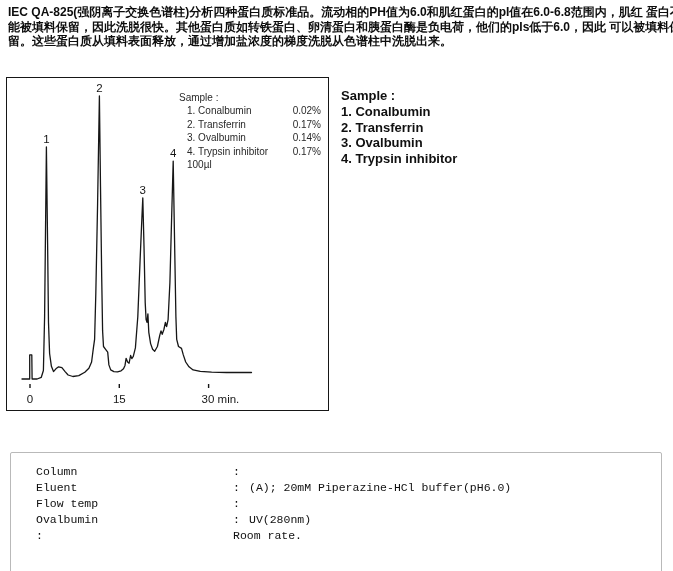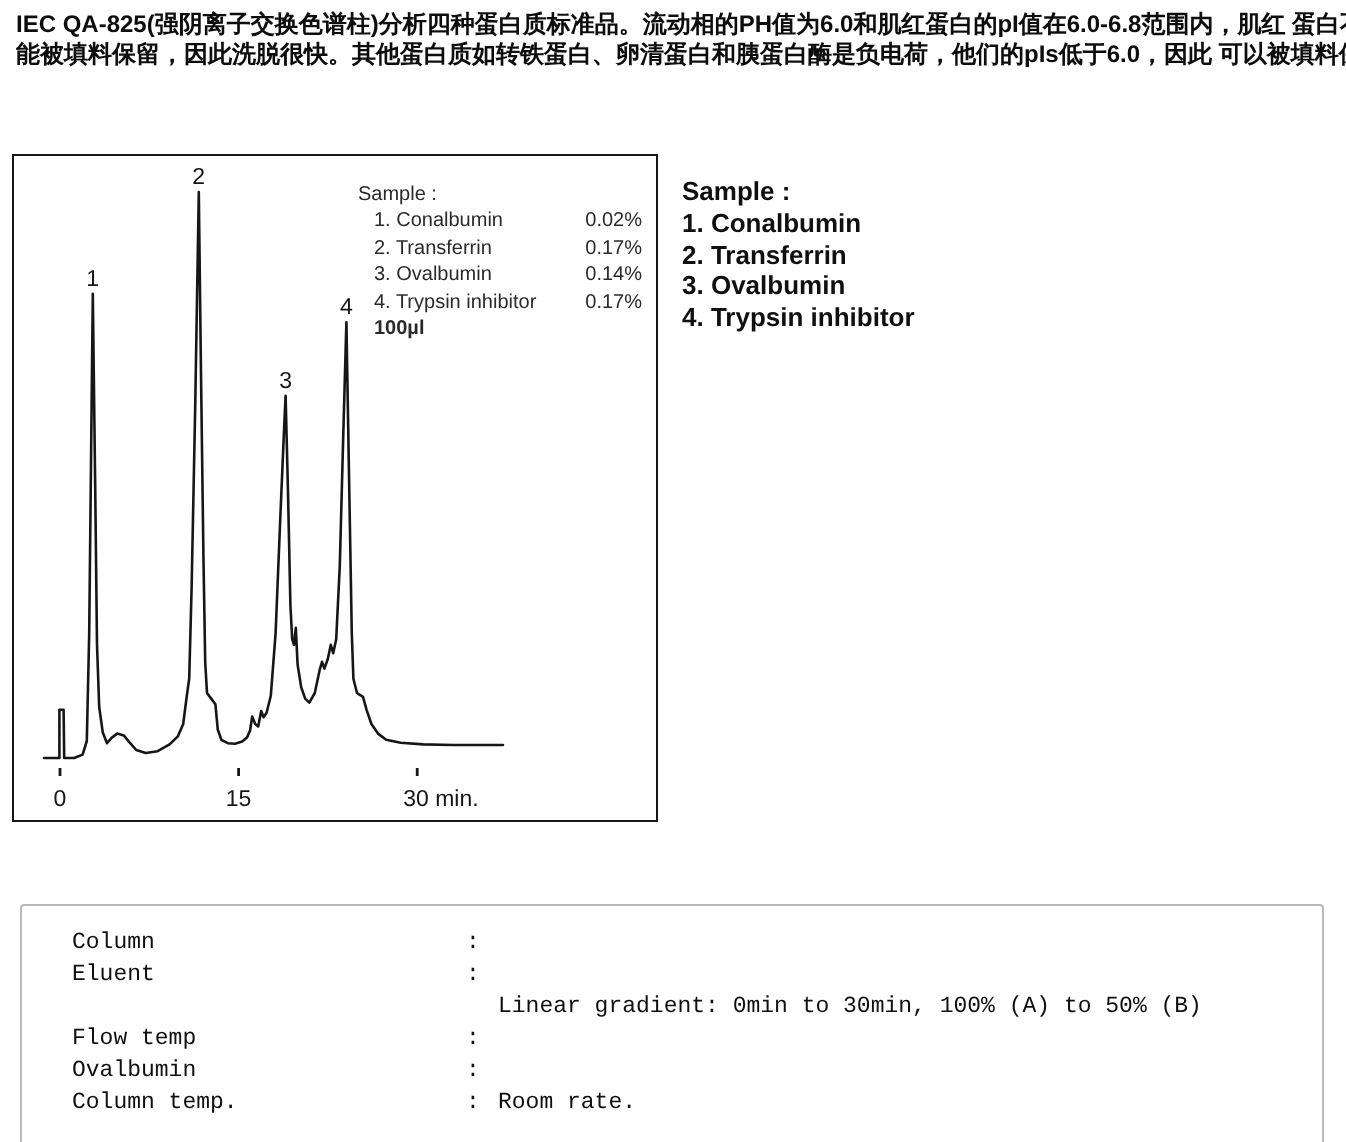--- a/index.html
+++ b/index.html
@@ -14,41 +14,42 @@
   
   .chart-box{position:absolute;left:6px;top:77px;width:321px;height:332px;
              border:1px solid #161616;background:#fff;}
   .chart-box svg{position:absolute;left:0;top:0;}
   svg text{font-family:"Liberation Sans","DejaVu Sans",sans-serif;}
   
   .legend{position:absolute;left:172px;top:13px;width:142px;font-size:10px;
           line-height:13.4px;color:#2a2a2a;}
   .legend-title{white-space:nowrap;}
   .legend-item{display:flex;justify-content:space-between;padding-left:8px;white-space:nowrap;}
-  .legend-footer{padding-left:8px;white-space:nowrap;font-weight:bold;}
+  .legend-footer{padding-left:8px;white-space:nowrap;}
   
   .sample-panel{position:absolute;left:341px;top:88px;font-size:13px;font-weight:700;
                 line-height:15.8px;color:#101010;}
   .sample-item{white-space:nowrap;}
   
   .cond-box{position:absolute;left:10px;top:432px;width:652px;height:131px;
             border:1px solid #b9b9b9;border-radius:2px;box-sizing:border-box;
             padding:11px 0 0 25px;background:#fff;
             font-family:"Liberation Mono","DejaVu Sans Mono",monospace;
             font-size:11.5px;line-height:16px;color:#101010;margin-top:20px;}
   .cond-line{display:grid;grid-template-columns:197px 16px auto;white-space:pre;}
 </style>
 </head>
 <body>
 
 <div class="screen">
 
   <div class="desc">
     <div class="desc-line">IEC QA-825(强阴离子交换色谱柱)分析四种蛋白质标准品。流动相的PH值为6.0和肌红蛋白的pI值在6.0-6.8范围内，肌红 蛋白不</div>
     <div class="desc-line">能被填料保留，因此洗脱很快。其他蛋白质如转铁蛋白、卵清蛋白和胰蛋白酶是负电荷，他们的pIs低于6.0，因此 可以被填料保</div>
+    <div class="desc-line">留。这些蛋白质从填料表面释放，通过增加盐浓度的梯度洗脱从色谱柱中洗脱出来。</div>
   </div>
 
   <div class="chart-box">
     <svg id="chromSvg" width="321" height="332" viewBox="0 0 321 332">
         <polyline points="15.0,301.0 22.7,301.0 22.7,276.9 24.8,276.9 25.1,301.0 30.1,301.0 34.3,299.3 36.4,292.5 37.6,238.7 38.5,153.8 39.4,68.9 40.6,165.2 41.5,244.4 42.6,275.5 44.4,288.3 46.5,293.6 48.9,290.8 51.6,288.8 54.9,289.7 58.1,293.6 61.1,297.0 65.9,298.5 71.8,297.6 77.8,294.2 81.9,290.2 84.6,284.0 86.4,269.9 87.6,261.4 88.8,216.1 90.6,125.5 92.4,18.0 93.5,108.6 94.7,199.1 95.6,252.9 96.5,268.5 98.6,271.3 100.7,274.1 101.9,286.9 103.7,291.9 106.9,293.6 110.5,293.9 114.1,292.8 116.5,290.8 118.0,287.4 119.1,280.3 120.6,284.0 122.1,285.2 123.6,277.5 124.8,280.6 126.3,278.4 128.4,269.9 130.8,238.7 133.1,182.1 134.9,139.7 135.8,119.9 137.0,168.0 138.2,224.6 139.1,241.6 140.0,244.4 140.9,235.9 141.8,254.3 143.6,265.6 145.6,271.3 147.7,273.3 150.4,268.5 152.8,257.1 154.0,252.9 155.2,256.3 156.9,251.5 158.4,244.4 159.6,248.6 161.1,241.6 162.9,204.8 164.7,136.9 166.2,83.1 167.7,170.8 168.9,238.7 169.7,261.4 171.5,268.5 174.5,270.4 176.3,276.9 178.7,284.0 182.0,288.8 186.1,291.9 193.3,293.4 204.6,294.2 219.5,294.5 244.5,294.5" fill="none" stroke="#161616" stroke-width="1.3" stroke-linejoin="round" stroke-linecap="round"></polyline>
         <line x1="23" y1="306" x2="23" y2="310" stroke="#161616" stroke-width="1.4"></line>
         <text x="23" y="325" font-size="11.5" text-anchor="middle" fill="#161616">0</text>
         <line x1="112.2995" y1="306" x2="112.2995" y2="310" stroke="#161616" stroke-width="1.4"></line>
         <text x="112.2995" y="325" font-size="11.5" text-anchor="middle" fill="#161616">15</text>
         <line x1="201.599" y1="306" x2="201.599" y2="310" stroke="#161616" stroke-width="1.4"></line>
@@ -88,22 +89,22 @@
         <div class="sample-item">1. Conalbumin</div>
         <div class="sample-item">2. Transferrin</div>
         <div class="sample-item">3. Ovalbumin</div>
         <div class="sample-item">4. Trypsin inhibitor</div>
       </div>
   </div>
 
   <div class="cond-box">
     <div id="condRows">
         <div class="cond-line"><span>Column</span><span>:</span></div>
-        <div class="cond-line"><span>Eluent</span><span>:</span></div>
+        <div class="cond-line"><span>Eluent</span><span>:</span><span>(A); 20mM Piperazine-HCl buffer(pH6.0)</span></div>
         <div class="cond-line"><span></span><span></span></div>
-        <div class="cond-line"><span></span><span></span><span>Linear gradient: 0min to 30min, 100% (A) to 50% (B)</span></div>
+        <div class="cond-line"><span></span><span></span></div>
         <div class="cond-line"><span>Flow temp</span><span>:</span></div>
-        <div class="cond-line"><span>Ovalbumin</span><span>:</span></div>
-        <div class="cond-line"><span>Column temp.</span><span>:</span><span>Room rate.</span></div>
+        <div class="cond-line"><span>Ovalbumin</span><span>:</span><span>UV(280nm)</span></div>
+        <div class="cond-line"><span>:</span><span>Room rate.</span></div>
       </div>
   </div>
 
 </div>
 
 </body></html>

